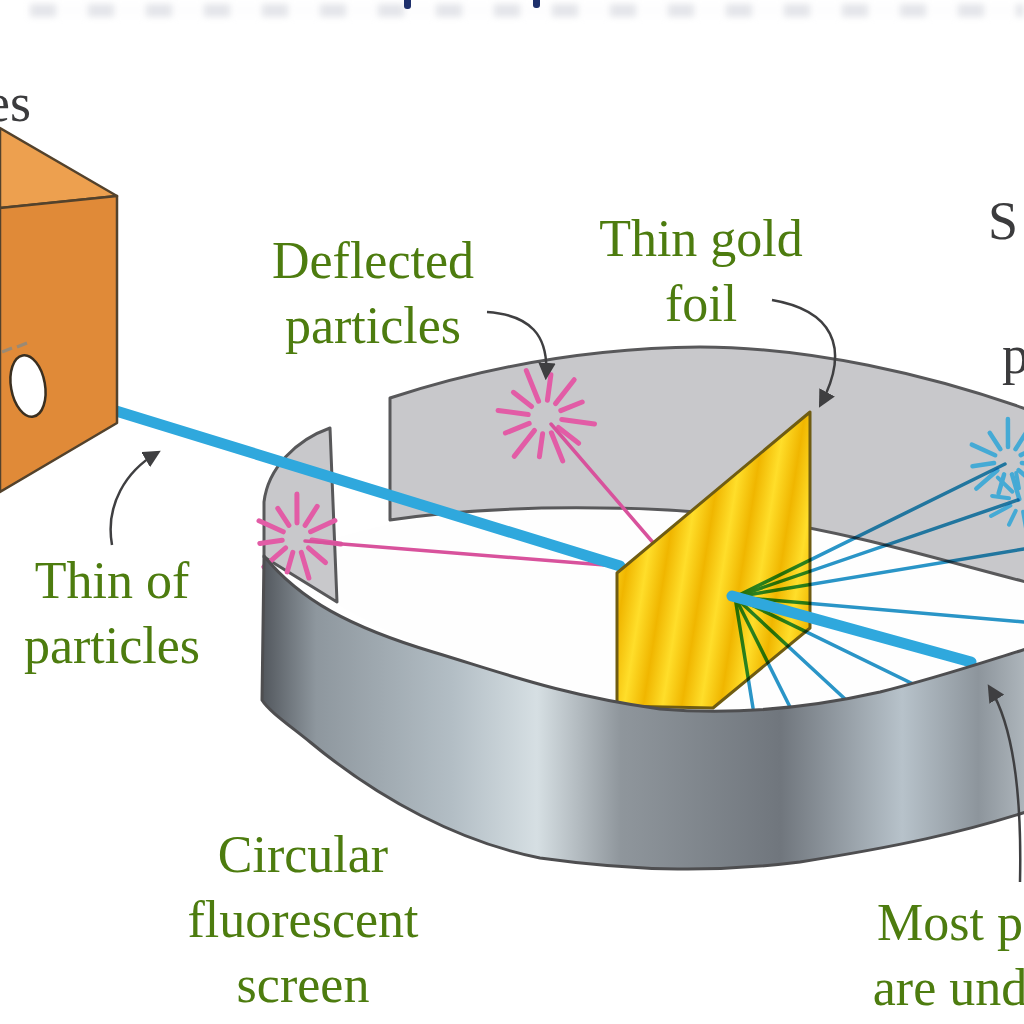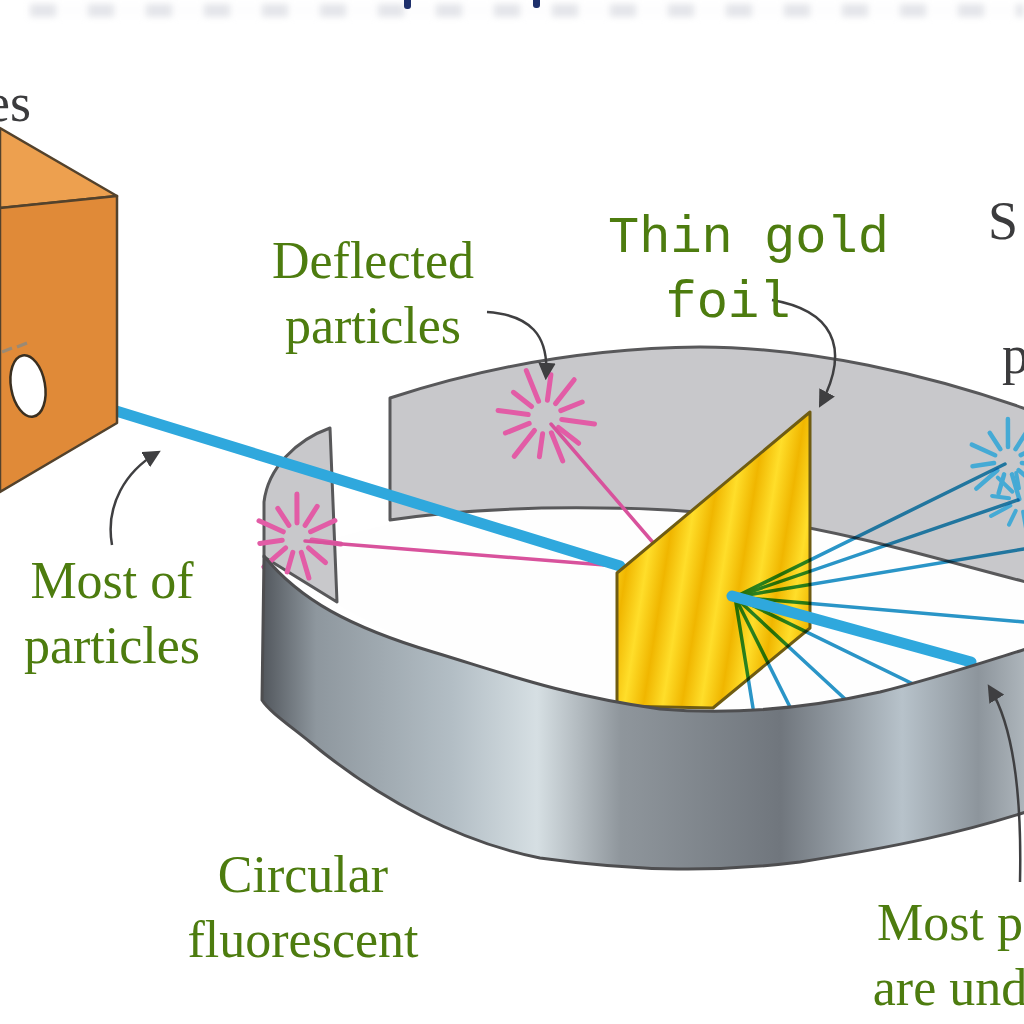--- a/index.html
+++ b/index.html
@@ -151,33 +151,34 @@
       <path marker-end="url(#ah)" d="M 112 545 C 105 505 126 471 157 453"></path>
       <path marker-end="url(#ah)" d="M 1020 882 C 1022 790 1012 724 990 688"></path>
     </g>
   </svg>
 
   <div class="lbl" style="left:253px;top:228px;width:240px;">
     <div>Deflected</div>
     <div>particles</div>
   </div>
 
-  <div class="lbl" style="left:608px;top:206px;width:240px;font-family:Liberation Mono, monospace;">
+  <div class="lbl" style="left:581px;top:206px;width:240px;">
     <div>Thin gold</div>
     <div>foil</div>
   </div>
 
   <div class="lbl" style="left:2px;top:548px;width:220px;">
-    <div>Most of</div>
+    <div>Thin of</div>
     <div>particles</div>
   </div>
 
-  <div class="lbl" style="left:173px;top:842px;width:260px;">
+  <div class="lbl" style="left:173px;top:822px;width:260px;">
     <div>Circular</div>
     <div>fluorescent</div>
+    <div>screen</div>
   </div>
 
   <div class="lbl" style="left:870px;top:890px;width:160px;">
     <div>Most p</div>
     <div>are und</div>
   </div>
 
   <div class="frag" style="left:-14px;top:76px;">es</div>
   <div class="frag" style="left:988px;top:194px;">S</div>
   <div class="frag" style="left:1002px;top:328px;">p</div>

